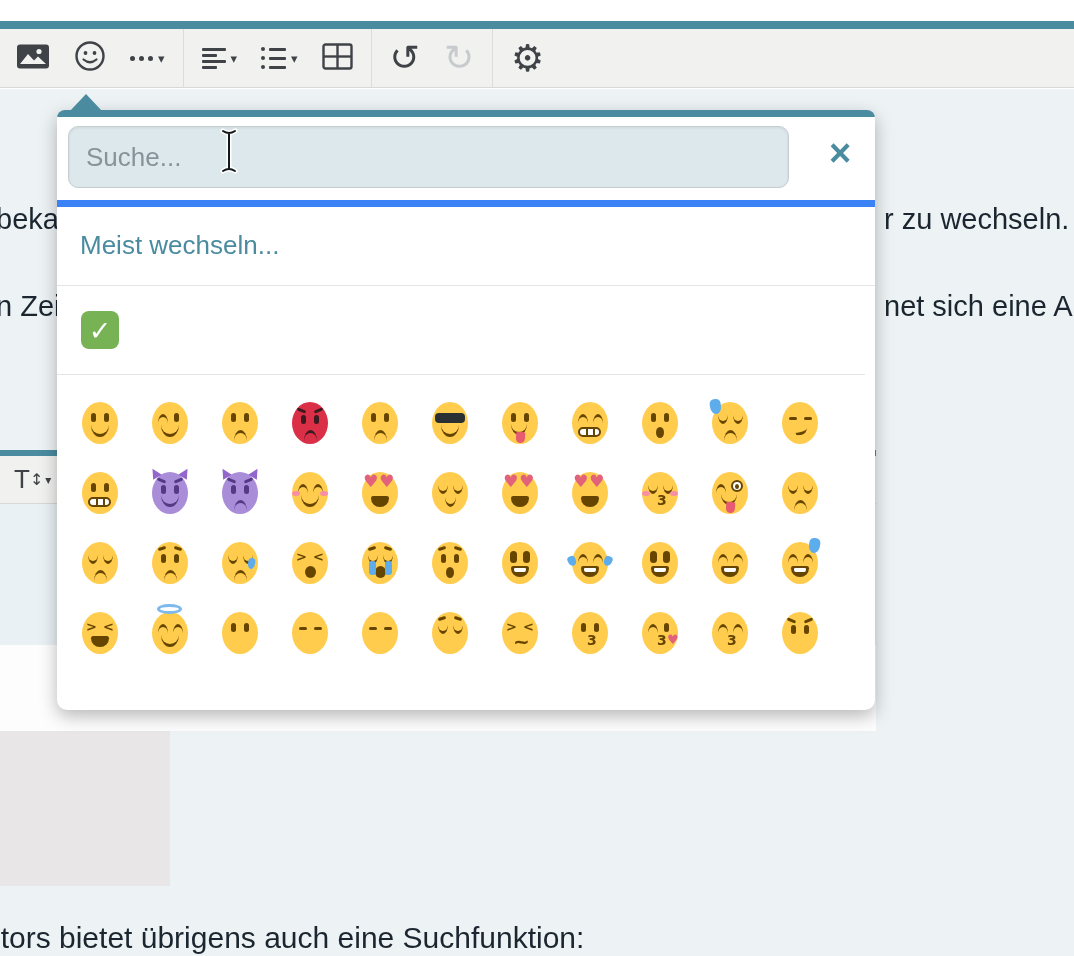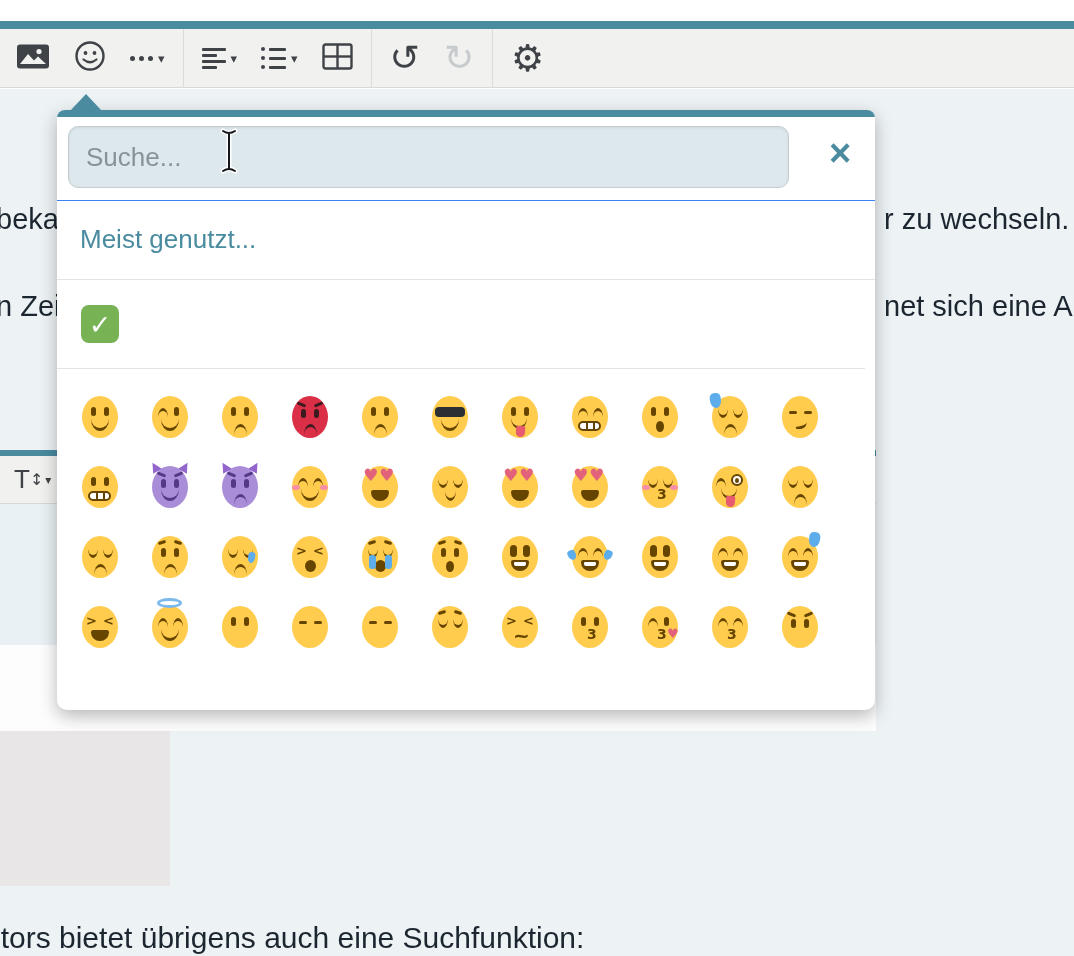--- a/index.html
+++ b/index.html
@@ -25,21 +25,21 @@
   .pagebg{position:absolute;left:0;top:89px;width:1074px;height:867px;background:#edf2f4}
   .frag{position:absolute;color:#1b2630;font-size:29px;white-space:nowrap}
   .bg-editor{position:absolute;z-index:1}
   
   .popup{position:absolute;left:57px;top:110px;width:818px;height:600px;background:#fff;z-index:5;
          border-radius:8px 8px 10px 10px;box-shadow:0 6px 18px rgba(0,0,0,.28);overflow:visible}
   .popup-inner{position:absolute;inset:0;border-radius:8px 8px 10px 10px;overflow:hidden}
   .popup-top{height:7px;background:#4a8ba0}
   .pcaret{position:absolute;left:13px;top:-16px;width:0;height:0;border-left:16px solid transparent;
           border-right:16px solid transparent;border-bottom:17px solid #4a8ba0}
-  .search-row{position:relative;height:83px;border-bottom:1px solid #3b82f6}
+  .search-row{position:relative;height:83px;border-bottom:7px solid #3b82f6}
   .search-input{position:absolute;left:11px;top:9px;width:721px;height:62px;box-sizing:border-box;
         background:#dde8ec;border:1px solid #c6cdd1;border-radius:10px;padding:0 17px;font-size:26px;
         color:#33414a;box-shadow:inset 0 1px 3px rgba(0,0,0,.07);outline:none;font-family:"Liberation Sans",sans-serif}
   .search-input::placeholder{color:#87929a;opacity:1}
   .close-x{position:absolute;right:16px;top:14px;width:38px;height:44px;display:flex;align-items:center;
         justify-content:center;color:#4a8ba0;font-size:38px;font-weight:700;cursor:pointer;
         font-family:"Liberation Sans",sans-serif}
   .ibeam{position:absolute;left:163px;top:11px;pointer-events:none}
   .sec-title{padding:23px 0 24px 23px;font-size:26px;color:#4a8ba0;border-bottom:1px solid #e4e4e4}
   .sec-grid{display:flex;flex-wrap:wrap;padding:0 0 0 8px;width:800px}
@@ -160,21 +160,21 @@
         <g fill="none" stroke="#ffffff" stroke-width="5" stroke-linecap="round">
           <path d="M9 6 L9 40 M3 3 Q9 7 15 3 M3 43 Q9 39 15 43"></path>
         </g>
         <g fill="none" stroke="#15181a" stroke-width="2" stroke-linecap="round">
           <path d="M9 6 L9 40 M3 3 Q9 7 15 3 M3 43 Q9 39 15 43"></path>
         </g>
       </svg>
       <div class="close-x">×</div>
     </div>
     <div id="secs">
-        <div class="sec-title">Meist genutzt...</div>
+        <div class="sec-title">Meist wechseln...</div>
         <div class="sec-grid first">
           <div class="ecell" title="✅">
             <div class="emcheck">✓</div>
           </div>
         </div>
         <div class="sec-grid rows">
           <div class="ecell" title="🙂">
             <div class="em">
               <div style="position: absolute; left: 9px; top: 11px; width: 5px; height: 9px; background: rgb(102, 69, 0); border-radius: 3px;"></div>
               <div style="position: absolute; left: 22px; top: 11px; width: 5px; height: 9px; background: rgb(102, 69, 0); border-radius: 3px;"></div>

